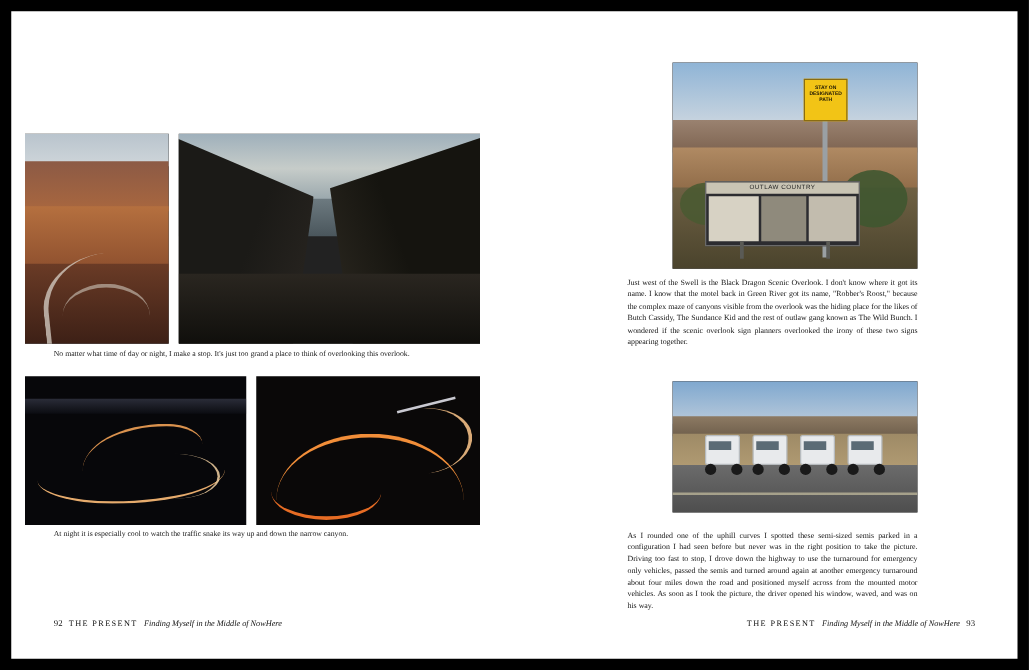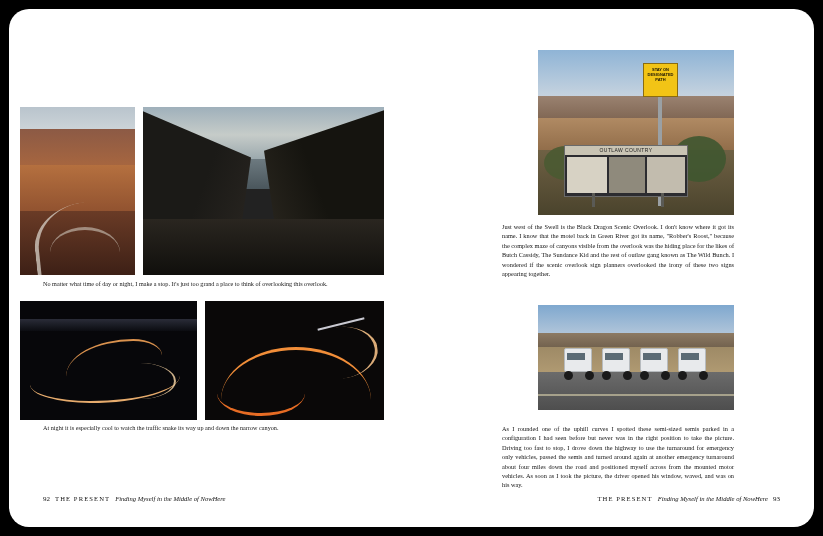--- a/index.html
+++ b/index.html
@@ -14,21 +14,20 @@
     font-family: "Liberation Serif", serif;
   }
   .page-spread {
     position: absolute;
     left: 9px;
     top: 9px;
     width: 805px;
     height: 518px;
     background: #ffffff;
     overflow: hidden;
-    border-radius: 20px;
   }
   .page {
     position: absolute;
     top: 0;
     height: 518px;
   }
   .page-left { left: 0; width: 402px; }
   .page-right { left: 403px; width: 402px; }
 
   

